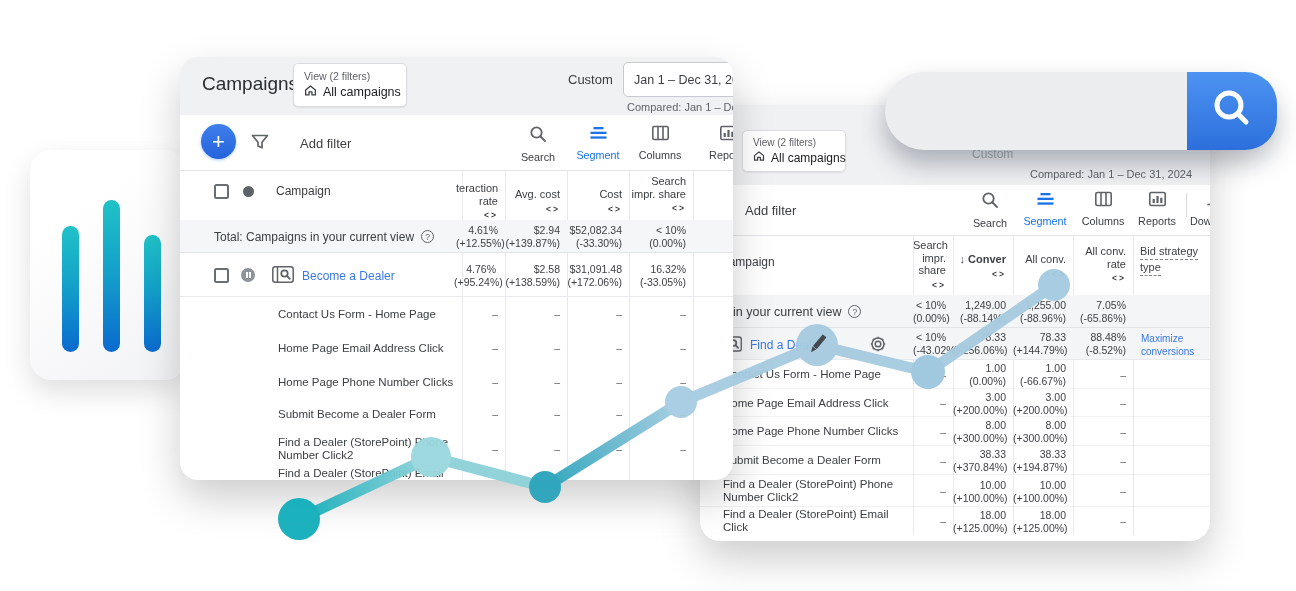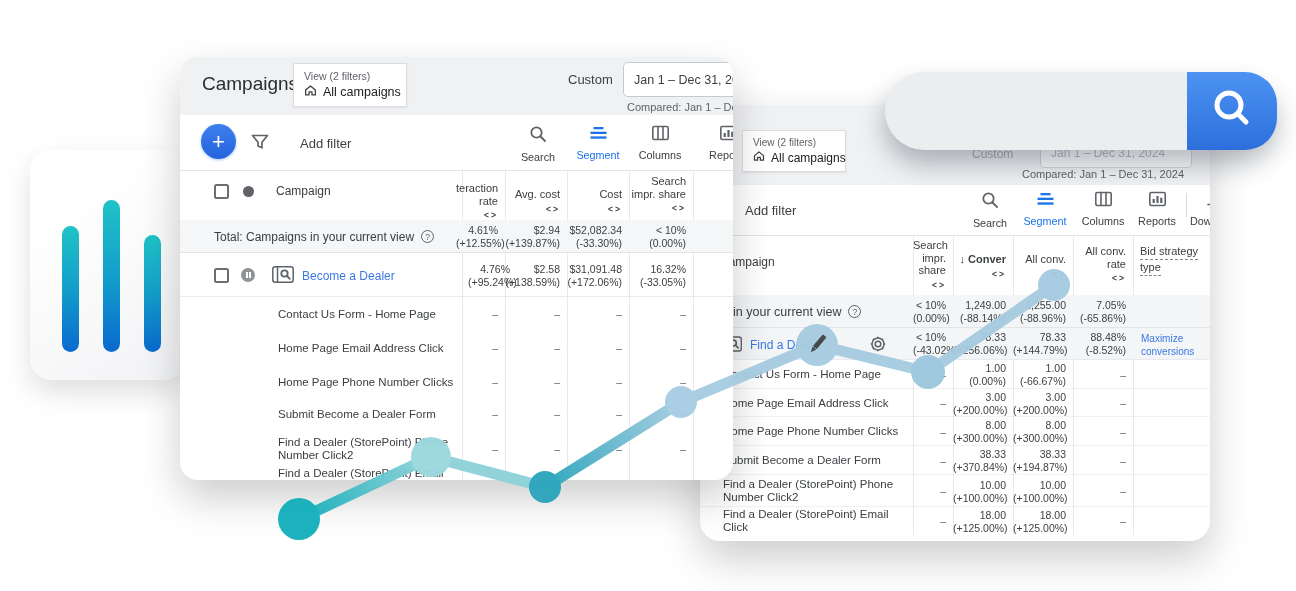--- a/index.html
+++ b/index.html
@@ -21,21 +21,21 @@
 .vc{position:absolute;text-align:right;font-size:10.5px;line-height:12.5px;color:#3E4144;
   white-space:nowrap;padding-right:7px}
 .vc span{display:block}
 .hc{position:absolute;text-align:right;font-size:11px;line-height:12.5px;color:#3C4043;padding-right:7px}
 .hc span{display:block}
 .cmp{font-size:8.5px;font-weight:700;letter-spacing:2px;margin-top:2px;color:#3C4043}
 .dash{color:#5F6368}
 .name{font-size:11.5px;color:#3C4043;line-height:13px}
 .link{color:#3B78E7}
 
-.chip{position:absolute;background:#fff;border:1px solid #DADCE0;border-radius:0;
+.chip{position:absolute;background:#fff;border:1px solid #DADCE0;border-radius:5px;
   box-shadow:0 1px 2px rgba(0,0,0,.07)}
 .chip .c1{font-size:10.5px;color:#5F6368;padding:6px 10px 0;white-space:nowrap}
 .chip .c2{display:flex;align-items:center;gap:6px;font-size:12.5px;color:#202124;padding:2px 10px 6px;white-space:nowrap}
 .datebox{position:absolute;background:#fff;border:1px solid #C6CACE;border-radius:5px;
   display:flex;align-items:center;padding:0 10px;font-size:12.5px;color:#3C4043;white-space:nowrap}
 .cmptxt{position:absolute;font-size:11px;color:#5F6368;white-space:nowrap}
 .tbi{position:absolute;width:48px;display:flex;flex-direction:column;align-items:center;color:#5F6368}
 .tbi .lbl{font-size:10.8px;margin-top:4px;color:#3C4043;white-space:nowrap}
 .tbi.blue .lbl{color:#1A73E8}
 .cb{position:absolute;width:15px;height:15px;border:2px solid #696E73;border-radius:2.5px;background:#fff}
@@ -204,21 +204,21 @@
       <div class="paused" style="left:61px;top:15px"></div>
       <div class="abs" style="left:92px;top:13px">
         <svg width="22" height="17" viewBox="0 0 22 17">
             <rect x="0.8" y="0.8" width="20.4" height="15.4" rx="2.5" fill="none" stroke="#5f6368" stroke-width="1.5"></rect>
             <line x1="5.5" y1="0.8" x2="5.5" y2="16.2" stroke="#5f6368" stroke-width="1.5"></line>
             <circle cx="12.5" cy="7.5" r="3.2" fill="none" stroke="#5f6368" stroke-width="1.8"></circle>
             <line x1="15" y1="10" x2="17.8" y2="12.8" stroke="#5f6368" stroke-width="1.8" stroke-linecap="round"></line>
           </svg>
       </div>
       <div class="abs link" style="left:122px;top:16px;font-size:12px">Become a Dealer</div>
-      <div class="vc" style="left:288px;width:49px;top:10px">
+      <div class="vc" style="left:274px;width:49px;top:10px">
           <span>4.76%</span>
           <span>(+95.24%)</span>
         </div>
       <div class="vc" style="left:325px;width:62px;top:10px">
           <span>$2.58</span>
           <span>(+138.59%)</span>
         </div>
       <div class="vc" style="left:387px;width:62px;top:10px">
           <span>$31,091.48</span>
           <span>(+172.06%)</span>
@@ -328,24 +328,21 @@
       <div class="c1" style="font-size:10px">View (2 filters)</div>
       <div class="c2" style="font-size:12px">
         <span><svg width="12" height="12" viewBox="0 0 16 16">
               <path d="M8 2.5 L14 7.5 V13.5 H9.8 V9.8 H6.2 V13.5 H2 V7.5 Z" fill="none" stroke="#3c4043" stroke-width="1.6" stroke-linejoin="round"></path>
             </svg></span>
         <span>All campaigns</span>
       </div>
     </div>
 
     <div class="abs" style="left:272px;top:42px;font-size:12px;color:#A9ADB2">Custom</div>
-    <div class="datebox fadedate" style="left:340px;top:33px;width:152px;height:30px;font-size:12px">
-      <span>Jan 1 – Dec 31, 2024</span>
-    </div>
-    <div class="cmptxt" style="left:322px;top:63px;width:170px;">Compared: Jan 1 – Dec 31, 2024</div>
+    <div class="cmptxt" style="left:322px;top:63px;width:170px;text-align:right">Compared: Jan 1 – Dec 31, 2024</div>
 
     <div class="hb" style="top:130px"></div>
     <div class="abs" style="left:45px;top:98px;font-size:13px">Add filter</div>
     <div class="tbi" style="left:266px;top:86px">
       <span><svg width="18" height="18" viewBox="0 0 18 18">
             <circle cx="7.5" cy="7.5" r="5.2" fill="none" stroke="#5f6368" stroke-width="1.8"></circle>
             <line x1="11.5" y1="11.5" x2="16" y2="16" stroke="#5f6368" stroke-width="1.8" stroke-linecap="round"></line>
           </svg></span>
       <span class="lbl">Search</span>
     </div>

